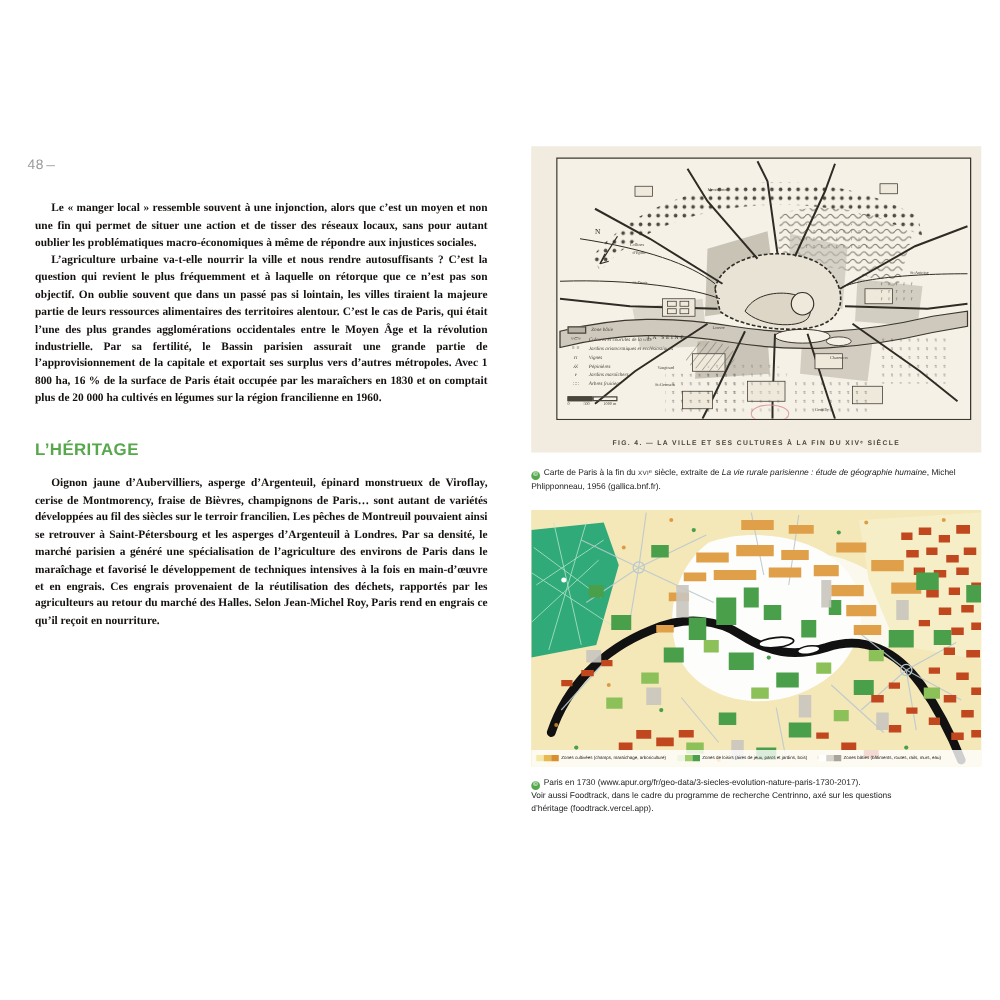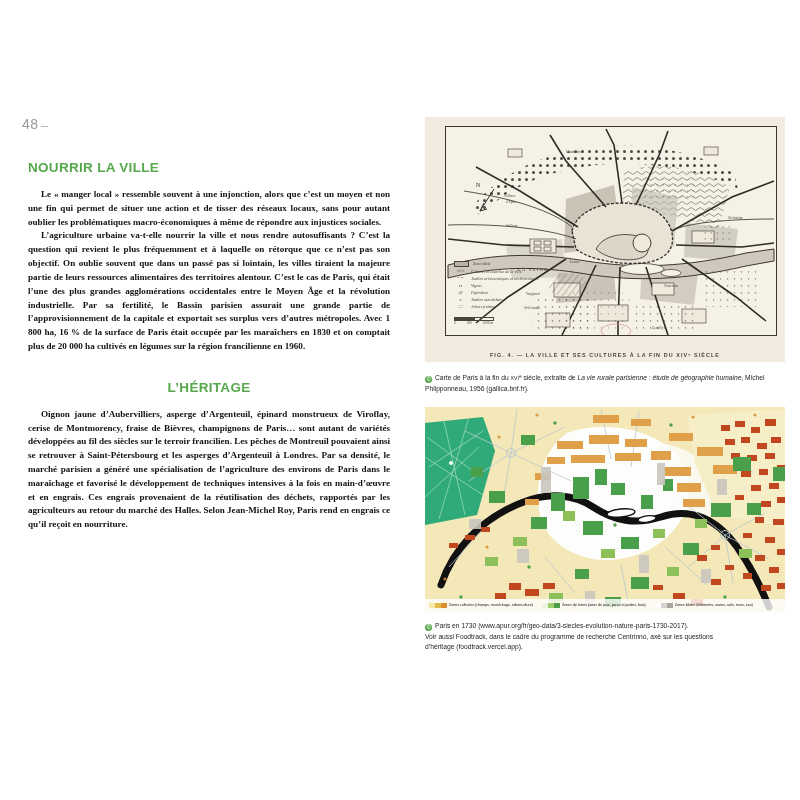--- a/index.html
+++ b/index.html
@@ -8,23 +8,23 @@
     background:#ffffff;
     font-family:"Liberation Serif",serif;
     color:#111;
     overflow:hidden;
     position:relative;
   }
   .page{position:absolute;inset:0;}
 
   
   .folio{
-    position:absolute;left:22px;top:116px;
+    position:absolute;left:22px;top:126px;
     font-family:"Liberation Sans",sans-serif;
-    font-size:14px;color:#9a9a9a;letter-spacing:.5px;
+    font-size:11px;color:#9a9a9a;letter-spacing:.5px;
   }
   .folio::after{content:"";display:inline-block;width:7px;height:1px;
     background:#b9b9b9;vertical-align:2px;margin-left:2px;}
 
   .col{position:absolute;left:28px;top:160px;width:362px;}
 
   .chapter-title{
     font-family:"Liberation Sans",sans-serif;
     font-weight:bold;
     font-size:27px;
@@ -38,21 +38,21 @@
 
   .sec-head{
     font-family:"Liberation Sans",sans-serif;
     font-weight:bold;
     font-size:13.5px;
     letter-spacing:.3px;
     color:#57a84d;
     text-transform:uppercase;
     margin:0 0 13px 0;
   }
-  .sec-head.second{margin-top:26px;text-align:center;}
+  .sec-head.second{margin-top:26px;}
 
   p.body{
     margin:0;
     font-size:9.1px;
     line-height:1.52;
     text-align:justify;
     text-indent:13px;
     color:#15110f;
     hyphens:auto;
     font-weight:bold;
@@ -143,21 +143,20 @@
 </head>
 <body>
 
 <div class="page">
 
   <div class="folio">48</div>
 
   <div class="col">
 
 
-    <h2 class="sec-head">NOURRIR LA VILLE</h2>
 
     <p class="body">Le « manger local » ressemble souvent à une injonction, alors que c’est un moyen et non une fin qui permet de situer une action et de tisser des réseaux locaux, sans pour autant oublier les problématiques macro-économiques à même de répondre aux injustices sociales.</p>
     <p class="body cont">L’agriculture urbaine va-t-elle nourrir la ville et nous rendre autosuffisants ? C’est la question qui revient le plus fréquemment et à laquelle on rétorque que ce n’est pas son objectif. On oublie souvent que dans un passé pas si lointain, les villes tiraient la majeure partie de leurs ressources alimentaires des territoires alentour. C’est le cas de Paris, qui était l’une des plus grandes agglomérations occidentales entre le Moyen Âge et la révolution industrielle. Par sa fertilité, le Bassin parisien assurait une grande partie de l’approvisionnement de la capitale et exportait ses surplus vers d’autres métropoles. Avec 1 800 ha, 16 % de la surface de Paris était occupée par les maraîchers en 1830 et on comptait plus de 20 000 ha cultivés en légumes sur la région francilienne en 1960.</p>
 
     <h2 class="sec-head second">L’HÉRITAGE</h2>
 
     <p class="body">Oignon jaune d’Aubervilliers, asperge d’Argenteuil, épinard monstrueux de Viroflay, cerise de Montmorency, fraise de Bièvres, champignons de Paris… sont autant de variétés développées au fil des siècles sur le terroir francilien. Les pêches de Montreuil pouvaient ainsi se retrouver à Saint-Pétersbourg et les asperges d’Argenteuil à Londres. Par sa densité, le marché parisien a généré une spécialisation de l’agriculture des environs de Paris dans le maraîchage et favorisé le développement de techniques intensives à la fois en main-d’œuvre et en engrais. Ces engrais provenaient de la réutilisation des déchets, rapportés par les agriculteurs au retour du marché des Halles. Selon Jean-Michel Roy, Paris rend en engrais ce qu’il reçoit en nourriture.</p>
   </div>
 
   <div class="right">

